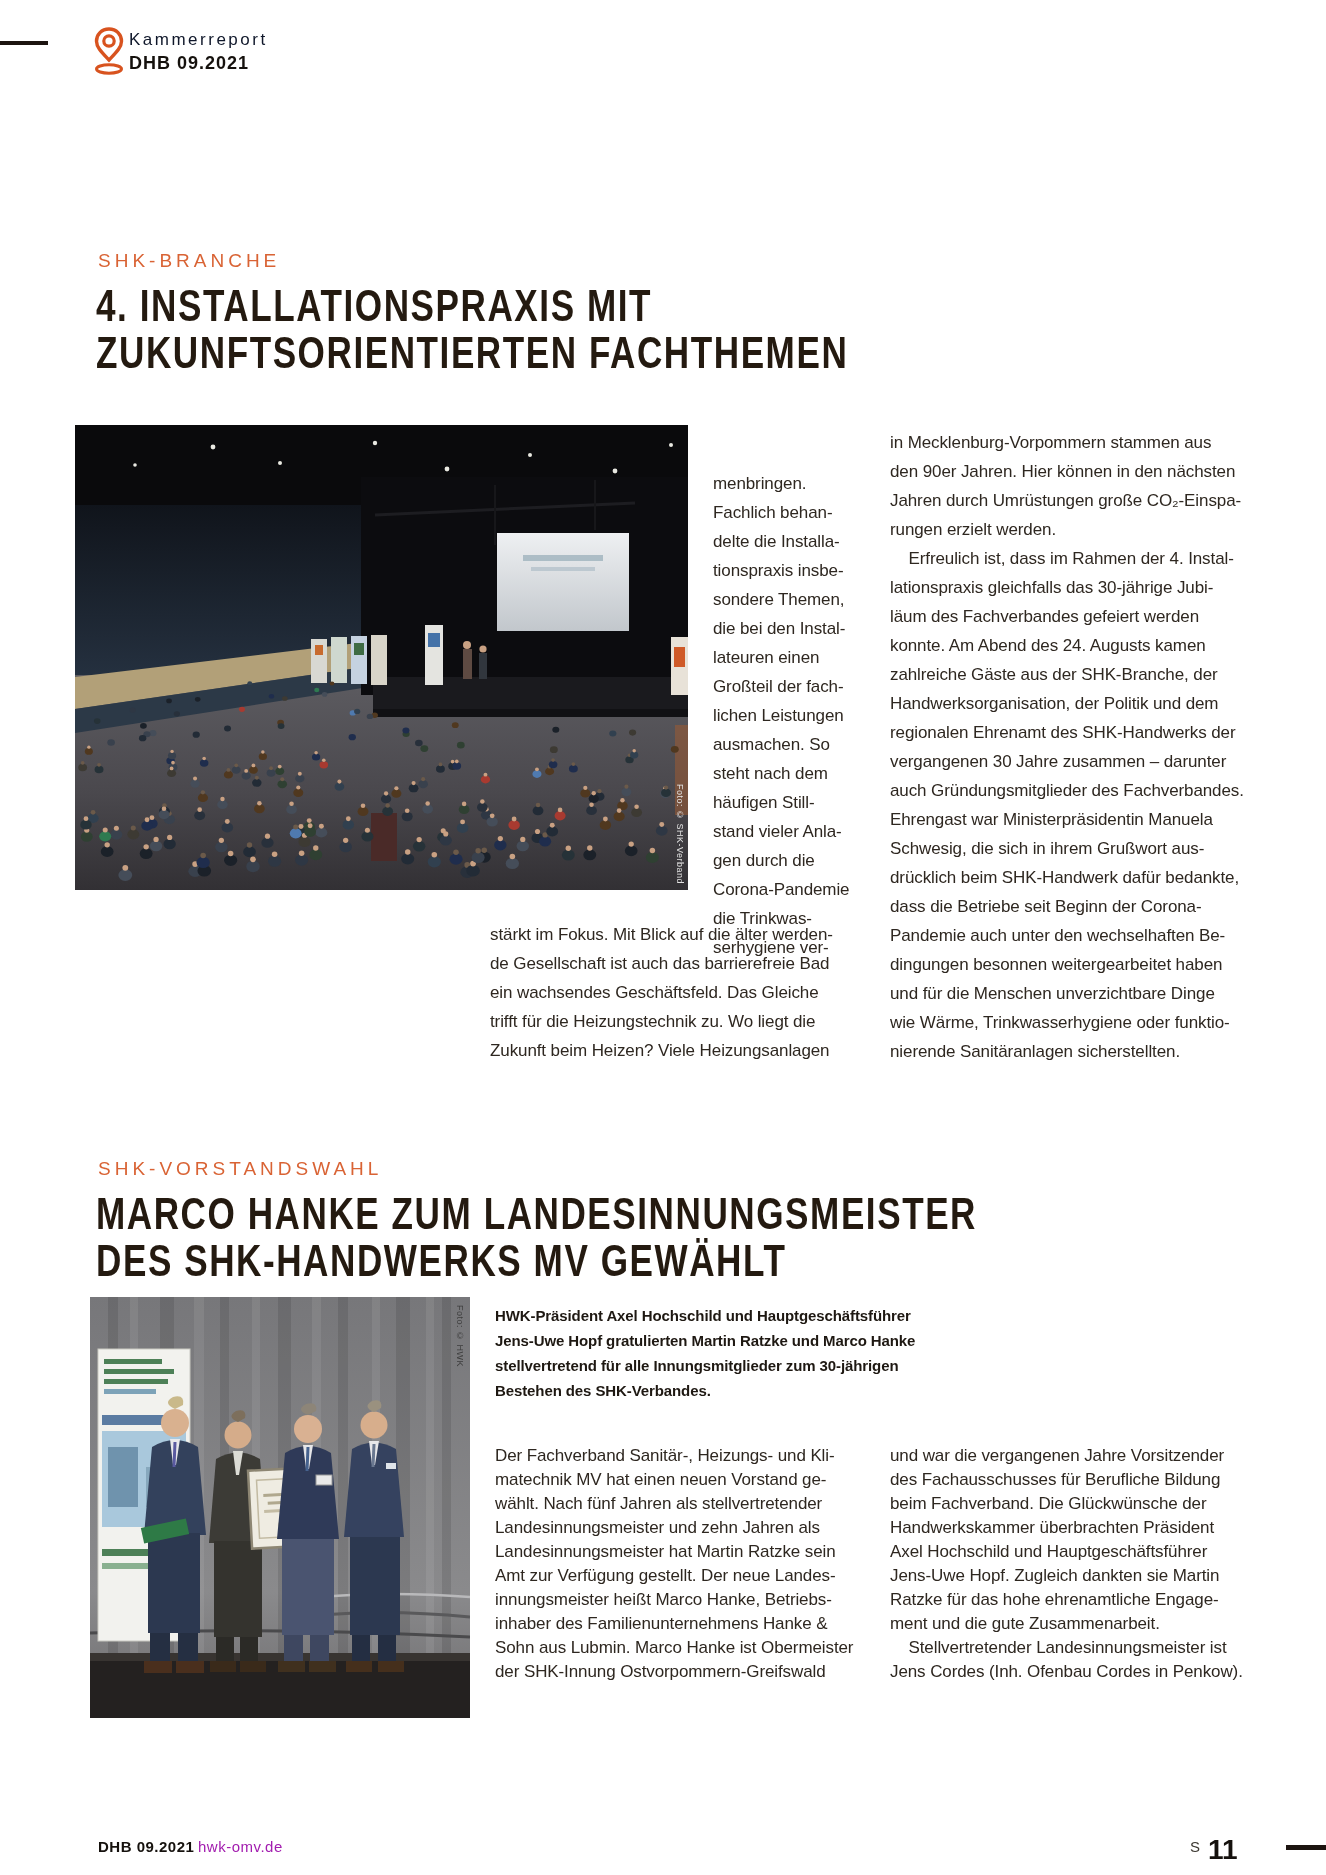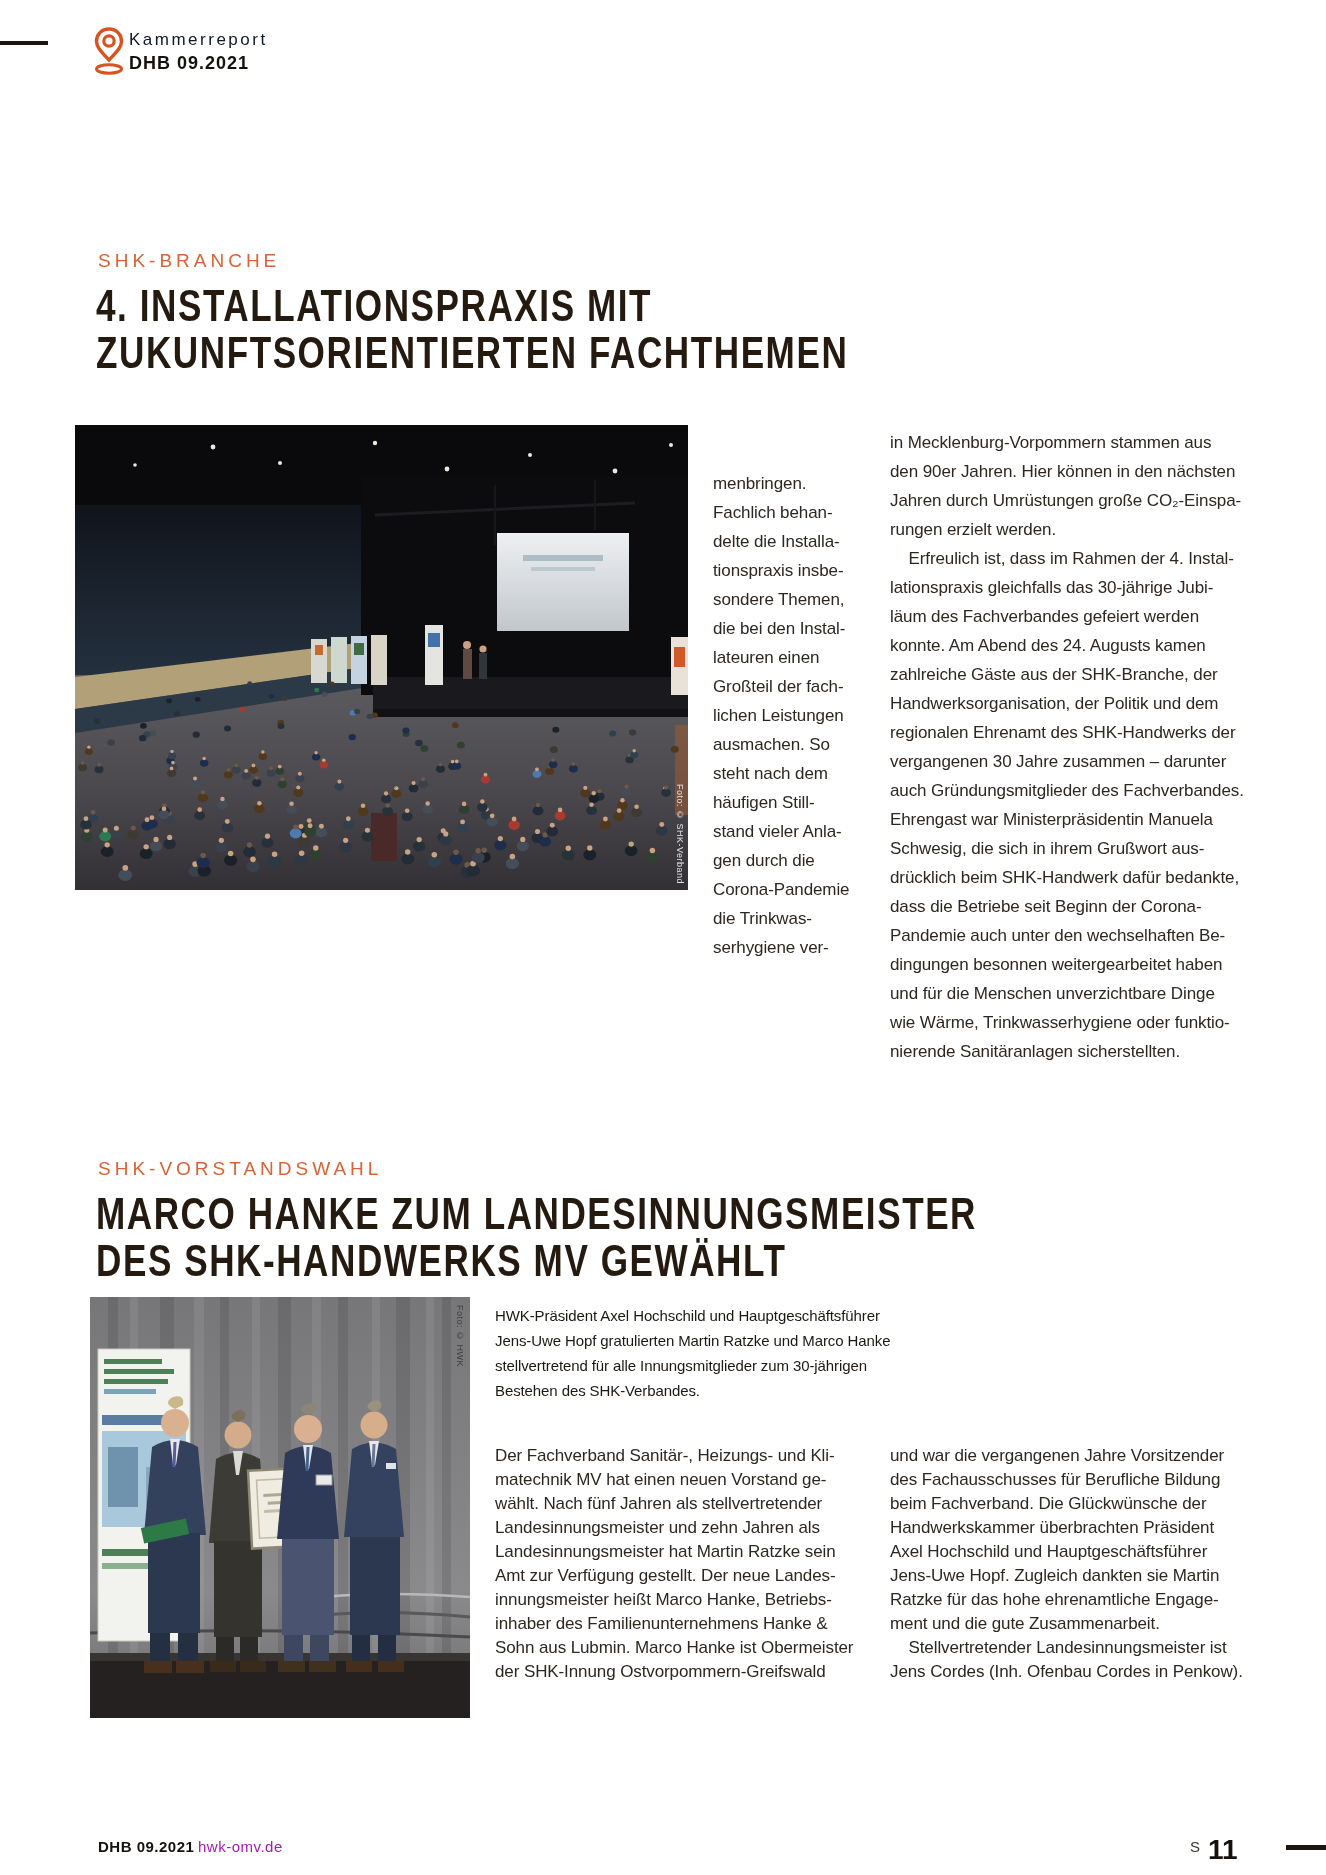--- a/index.html
+++ b/index.html
@@ -19,21 +19,21 @@
     font-size:45px;font-weight:700;line-height:47px;letter-spacing:2px;
     color:#241a10;white-space:pre-line;transform:scaleX(.78);transform-origin:left top;
   }
   
   .body-col{
     font-size:17px;line-height:29px;letter-spacing:-.1px;color:#2e2720;
     white-space:pre-wrap;
   }
   .body-col.tight{line-height:24px;}
   .caption{
-    font-size:15px;line-height:25px;font-weight:400;color:#1e1812;
+    font-size:15px;line-height:25px;font-weight:700;color:#1e1812;
     white-space:pre-wrap;letter-spacing:-.1px;
   }
   .photo-frame{overflow:hidden;background:#222;}
   .photo-frame svg{display:block;width:100%;height:100%;}
   .photo-credit{
     position:absolute;writing-mode:vertical-rl;font-size:9px;letter-spacing:.5px;
   }
   .credit-light{color:#e3e3e3;right:3px;bottom:6px;}
   .credit-dark{color:#3e3e3e;right:5px;top:8px;}
   
@@ -454,20 +454,25 @@
 auch Gründungsmitglieder des Fachverbandes.
 Ehrengast war Ministerpräsidentin Manuela
 Schwesig, die sich in ihrem Grußwort aus-
 drücklich beim SHK-Handwerk dafür bedankte,
 dass die Betriebe seit Beginn der Corona-
 Pandemie auch unter den wechselhaften Be-
 dingungen besonnen weitergearbeitet haben
 und für die Menschen unverzichtbare Dinge
 wie Wärme, Trinkwasserhygiene oder funktio-
 nierende Sanitäranlagen sicherstellten.</div>
+  <div class="abs body-col" style="left:490px;top:920px;width:372px;">stärkt im Fokus. Mit Blick auf die älter werden-
+de Gesellschaft ist auch das barrierefreie Bad
+ein wachsendes Geschäftsfeld. Das Gleiche
+trifft für die Heizungstechnik zu. Wo liegt die
+Zukunft beim Heizen? Viele Heizungsanlagen</div>
 
   <div class="abs kicker" style="left:98px;top:1158px;">SHK-VORSTANDSWAHL</div>
   <h1 class="abs headline" style="left:96px;top:1190px;margin:0;width:1550px;">MARCO HANKE ZUM LANDESINNUNGSMEISTER
 DES SHK-HANDWERKS MV GEWÄHLT</h1>
 
   <div class="abs photo-frame" style="left:90px;top:1297px;width:380px;height:421px;">
     <svg viewBox="0 0 380 421" preserveAspectRatio="none">
       <defs>
         <linearGradient id="curt" x1="0" y1="0" x2="0" y2="1">
           <stop offset="0" stop-color="#77777a"></stop>

